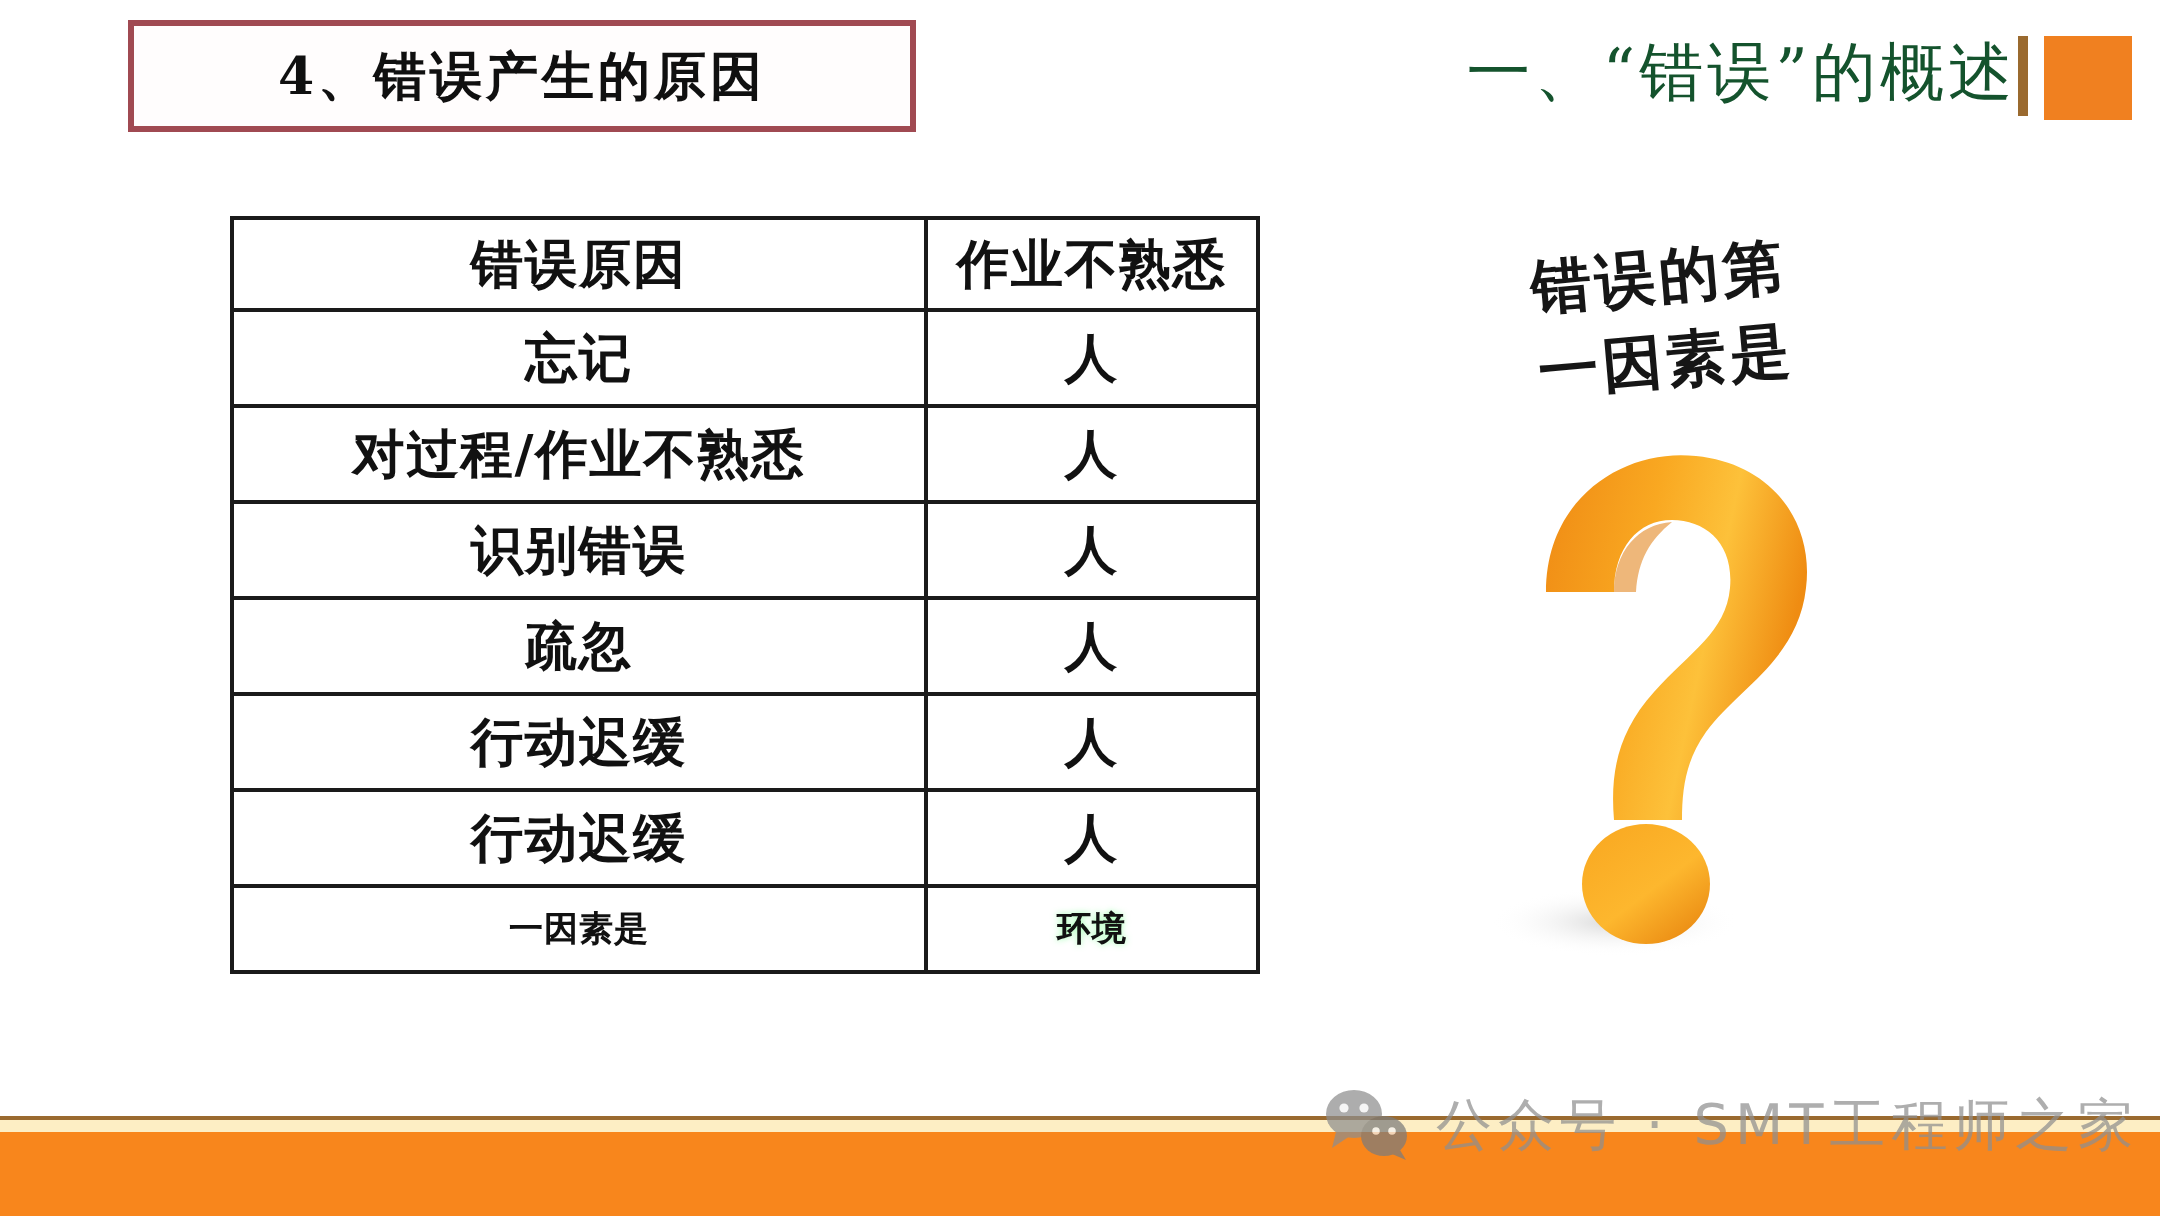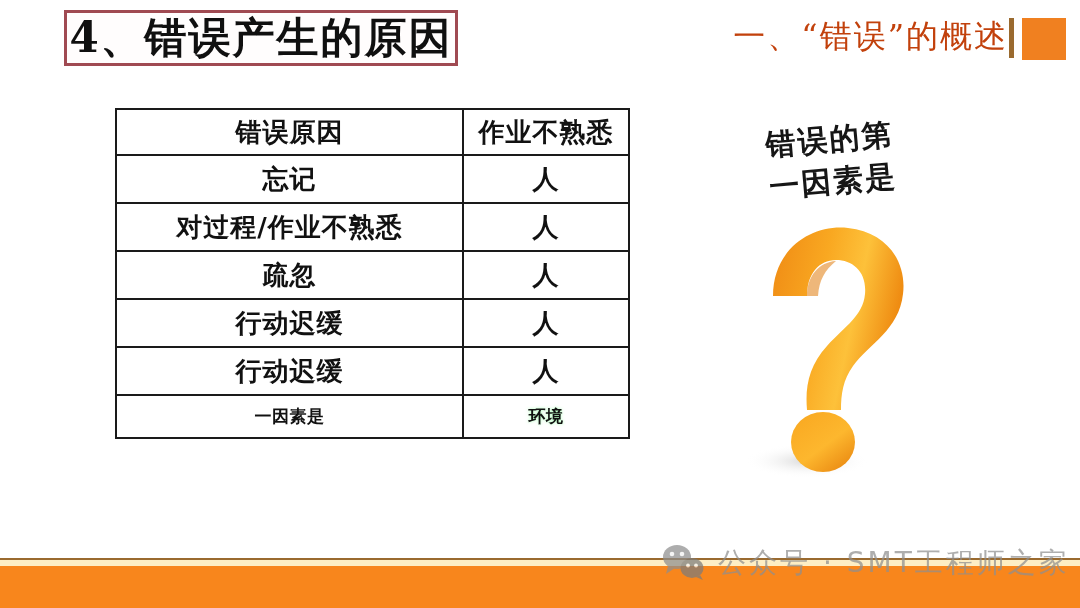--- a/index.html
+++ b/index.html
@@ -17,31 +17,31 @@
     position:absolute;left:64px;top:10px;width:394px;height:56px;
     border:3px solid #a04a52;
     background:#fffdfd;
     box-sizing:border-box;
   }
   .title-text{
     position:absolute;left:0;top:0;width:100%;height:100%;
     display:flex;align-items:center;justify-content:center;
     font-family:"DejaVu Serif","Liberation Serif",serif;
     font-weight:700;
-    font-size:42px;
+    font-size:26px;
     letter-spacing:2px;
     color:#101010;
     white-space:nowrap;
   }
 
   .section-label{
     position:absolute;right:72px;top:14px;
     font-family:"DejaVu Serif","Liberation Serif",serif;
     font-size:32px;
-    color:#c2410c;
+    color:#14532d;
     letter-spacing:2px;
     white-space:nowrap;
     line-height:44px;
   }
   .section-bar{
     position:absolute;right:66px;top:18px;width:5px;height:40px;
     background:#9a6a2f;
   }
   .section-square{
     position:absolute;right:14px;top:18px;width:44px;height:42px;
@@ -144,20 +144,24 @@
         <th class="hdr-cell">作业不熟悉</th>
       </tr>
     </thead>
     <tbody>
       <tr>
         <td class="row-cell">忘记</td>
         <td class="row-cell cat-人">人</td>
       </tr>
       <tr>
         <td class="row-cell">对过程/作业不熟悉</td>
+        <td class="row-cell cat-人">人</td>
+      </tr>
+      <tr>
+        <td class="row-cell">识别错误</td>
         <td class="row-cell cat-人">人</td>
       </tr>
       <tr>
         <td class="row-cell">疏忽</td>
         <td class="row-cell cat-人">人</td>
       </tr>
       <tr>
         <td class="row-cell">行动迟缓</td>
         <td class="row-cell cat-人">人</td>
       </tr>

